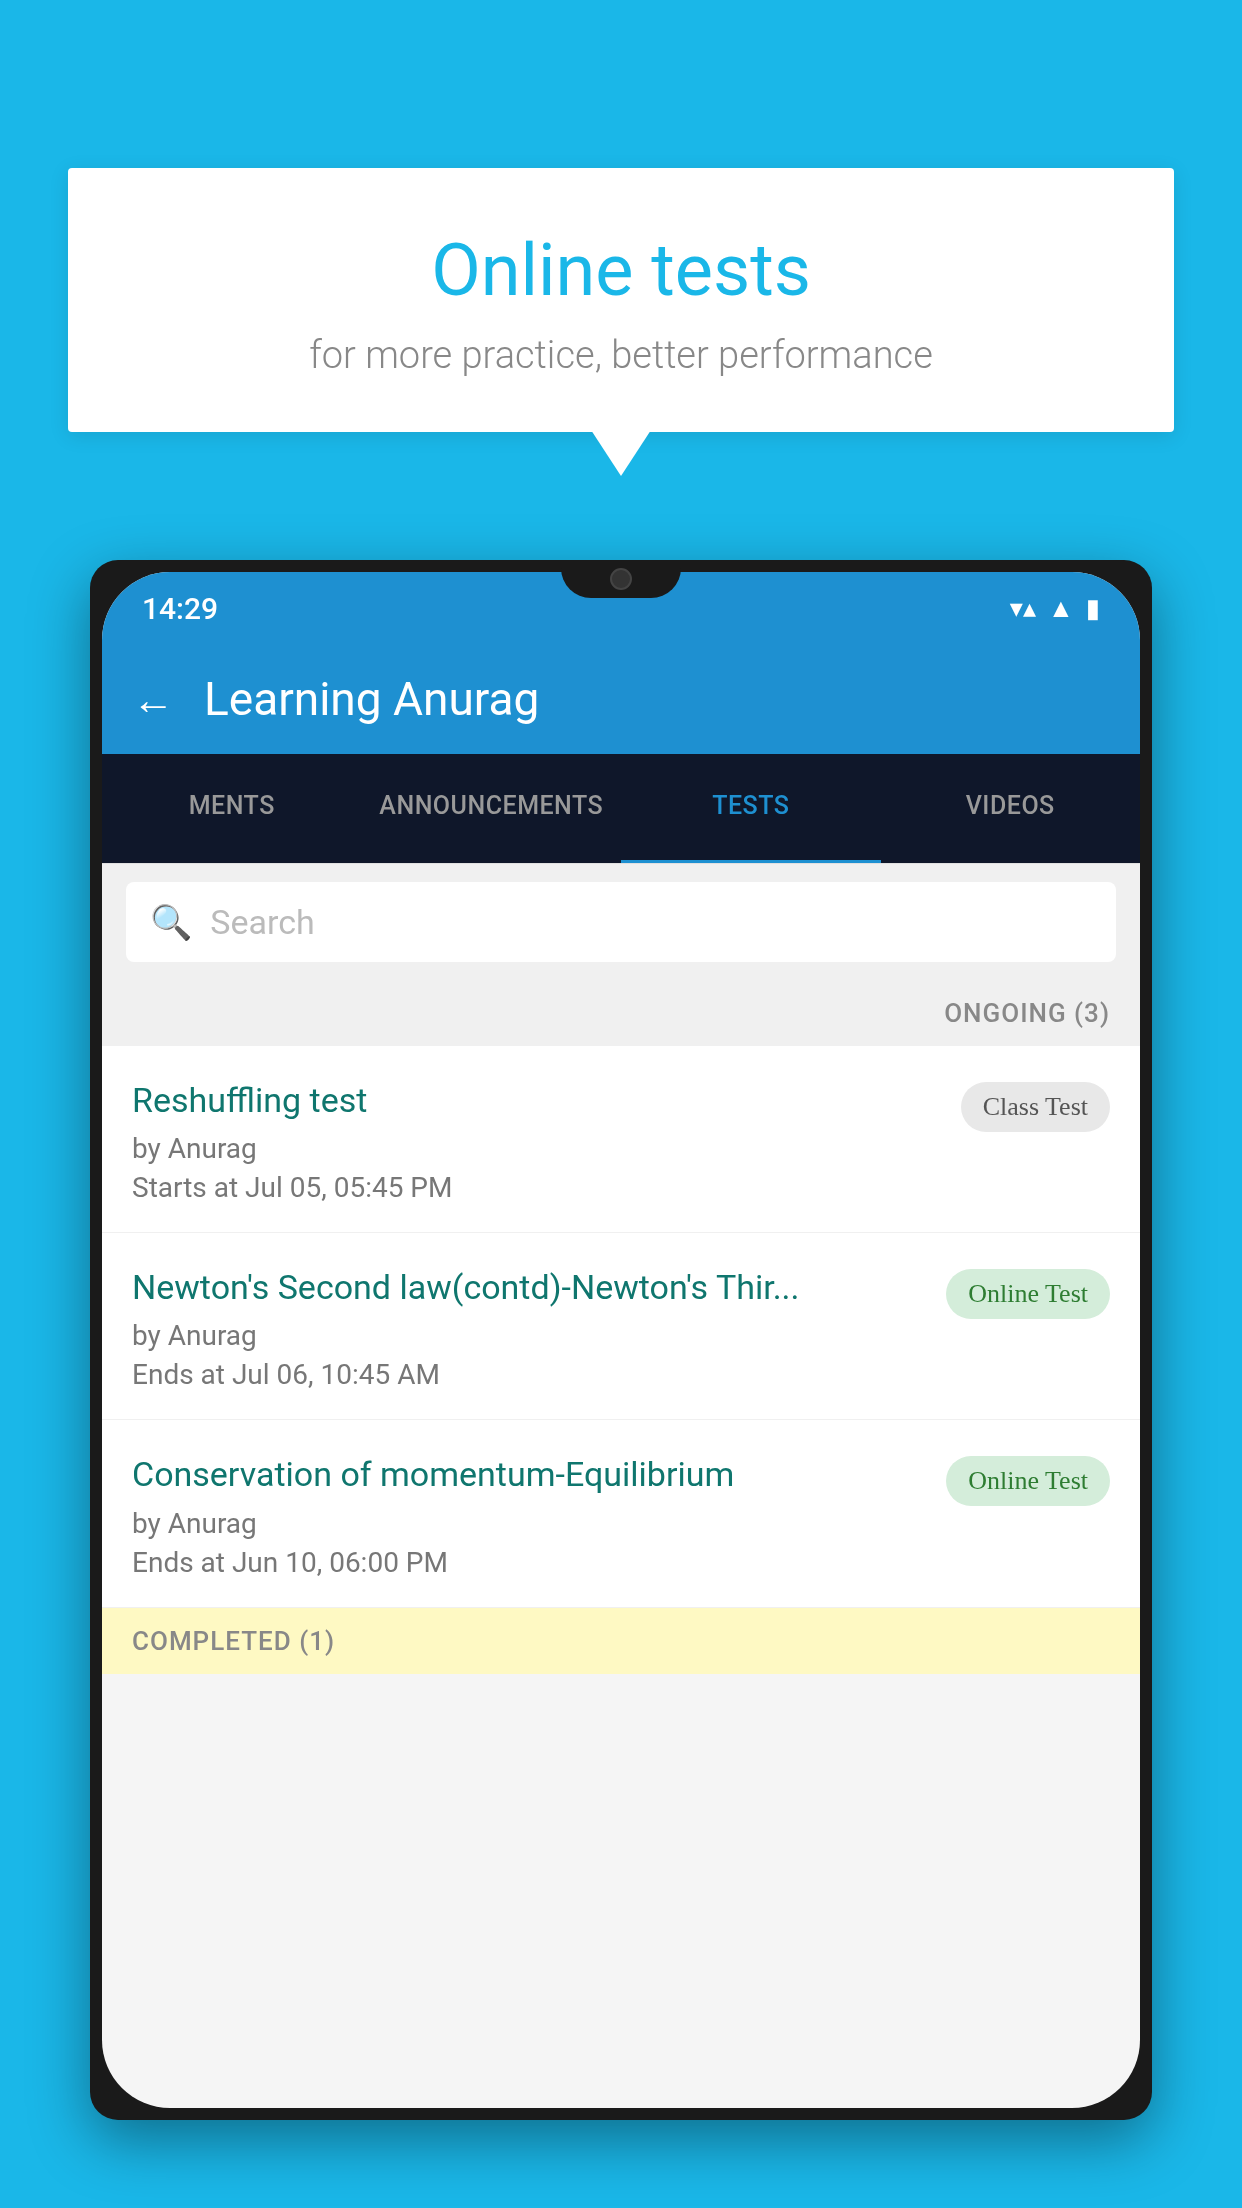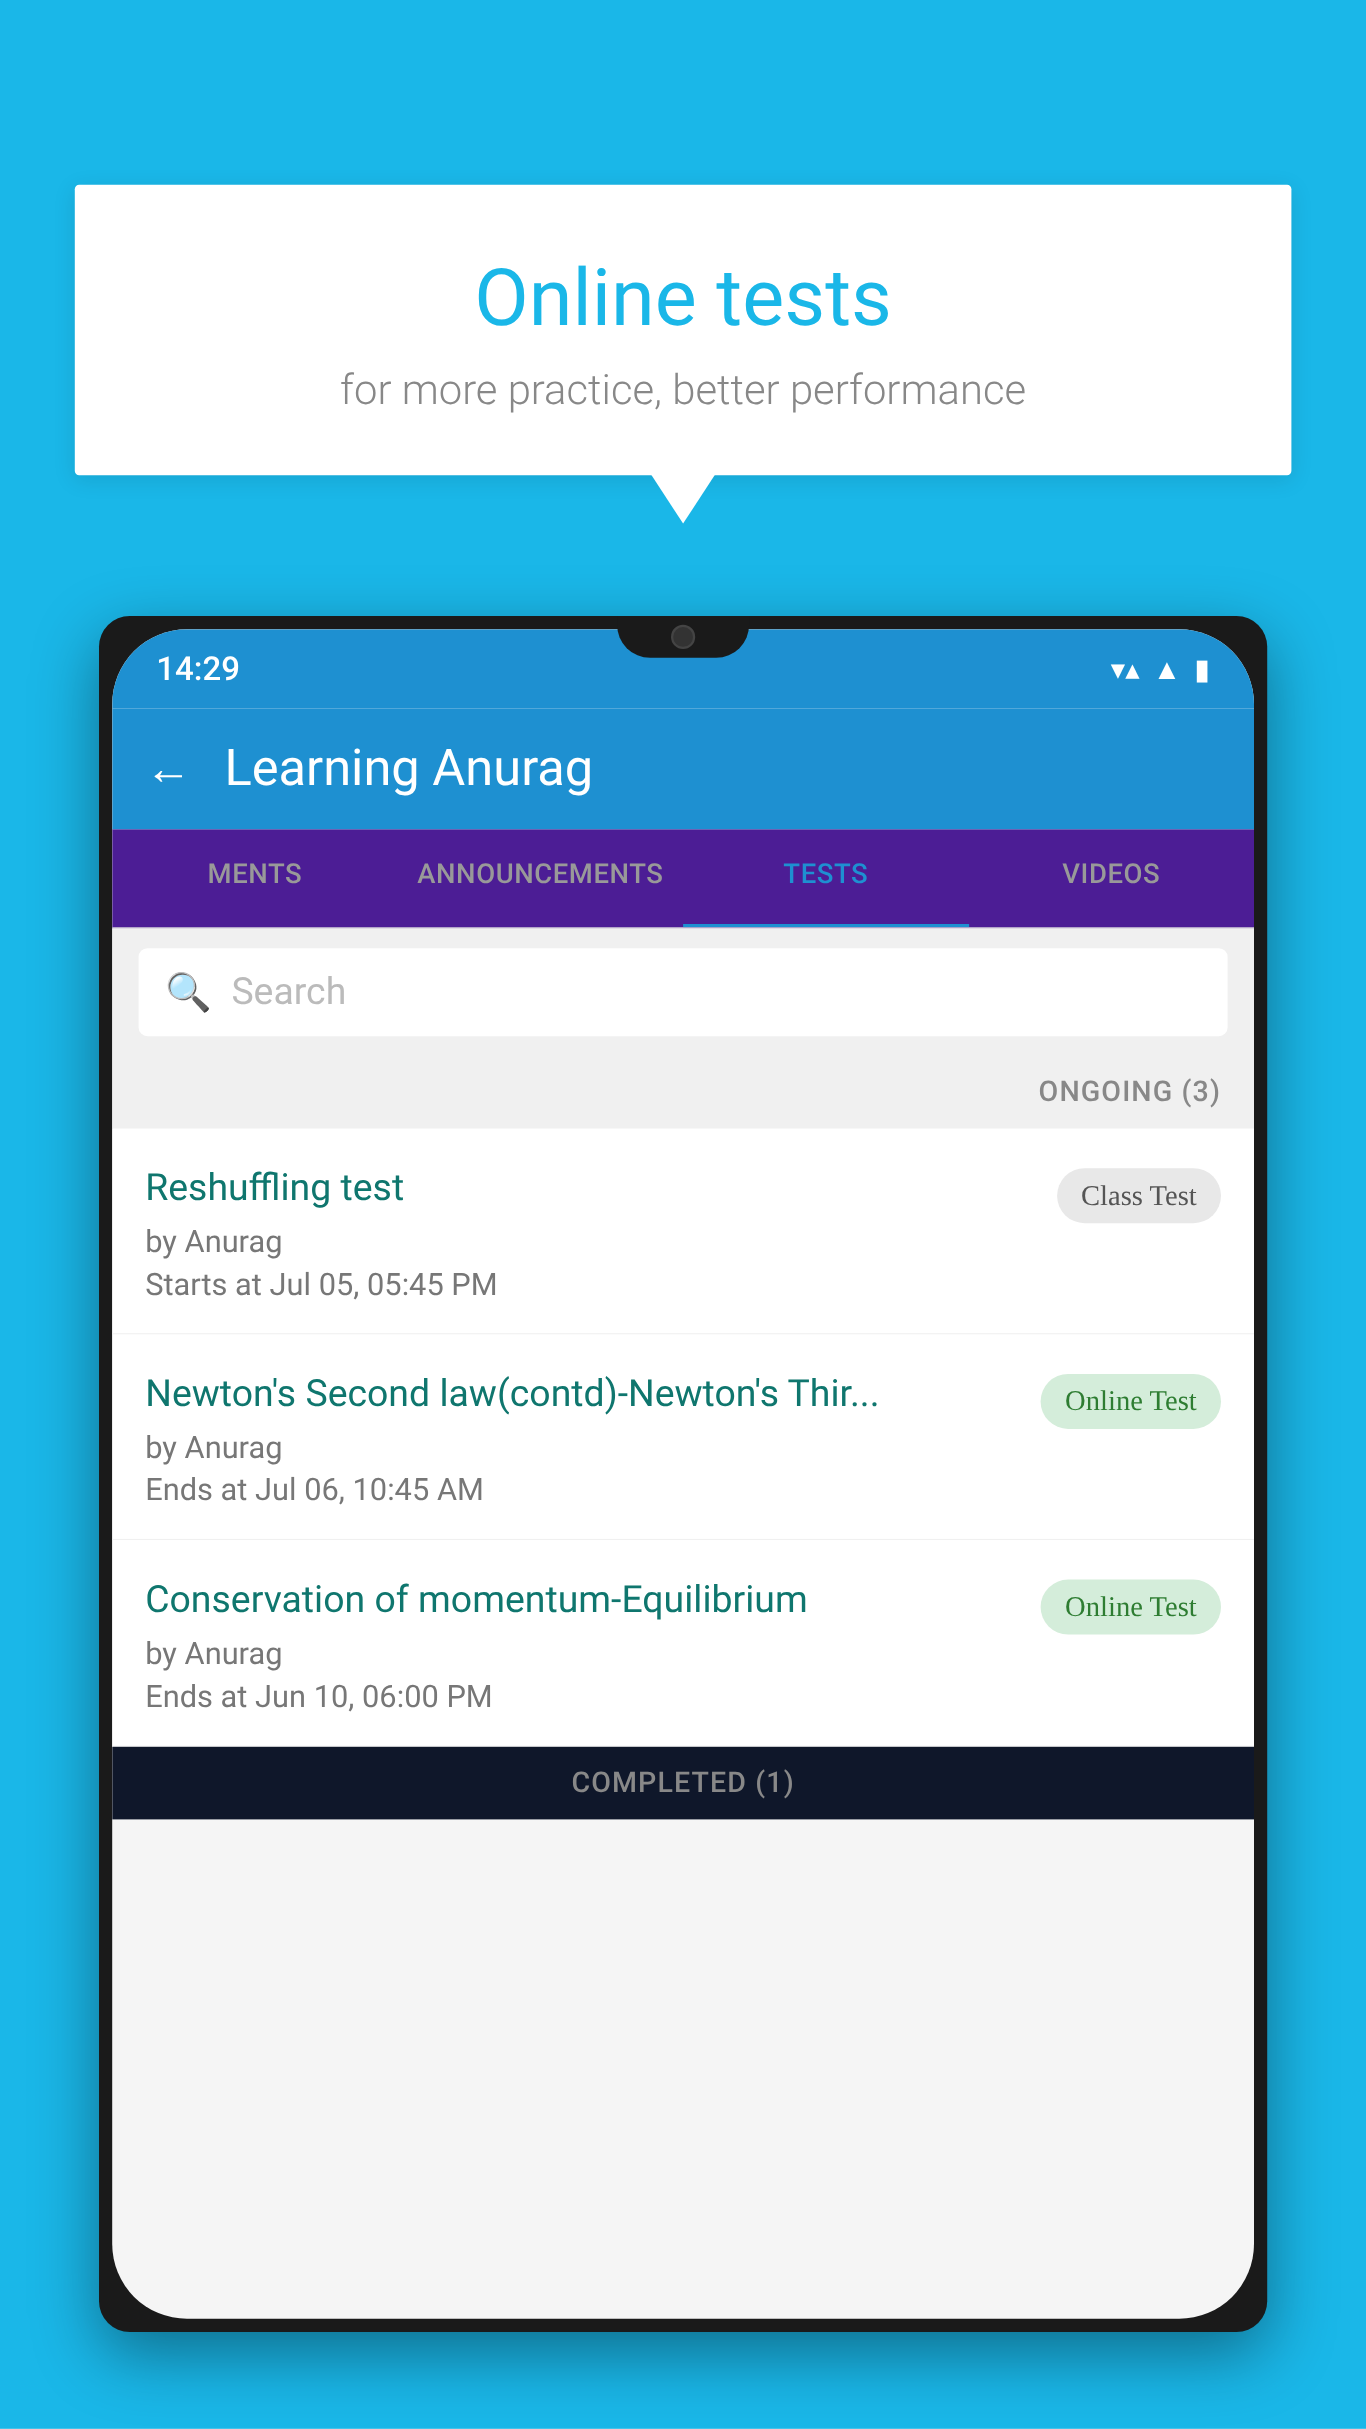--- a/index.html
+++ b/index.html
@@ -145,22 +145,22 @@
     }
 
     .app-title {
       color: white;
       font-size: 46px;
       font-weight: 400;
     }
 
     
     .tab-bar {
-      background: #4c1d95;
-      height: 90px;
+      background: #0f172a;
+      height: 110px;
       display: flex;
       align-items: flex-end;
       border-bottom: 1px solid #e0e0e0;
       overflow: hidden;
     }
 
     .tab-item {
       flex: 1;
       height: 100%;
       display: flex;
@@ -282,23 +282,22 @@
       color: #555;
     }
 
     .badge-online {
       background: #d4edda;
       color: #2e7d32;
     }
 
     
     .completed-header {
-      background: #0f172a;
-      padding: 18px 12px;
-      text-align: center;
+      background: #fef9c3;
+      padding: 18px 30px;
     }
 
     .completed-label {
       font-size: 26px;
       color: #888;
       font-weight: 500;
       letter-spacing: 1px;
     }
   </style>
 </head>

